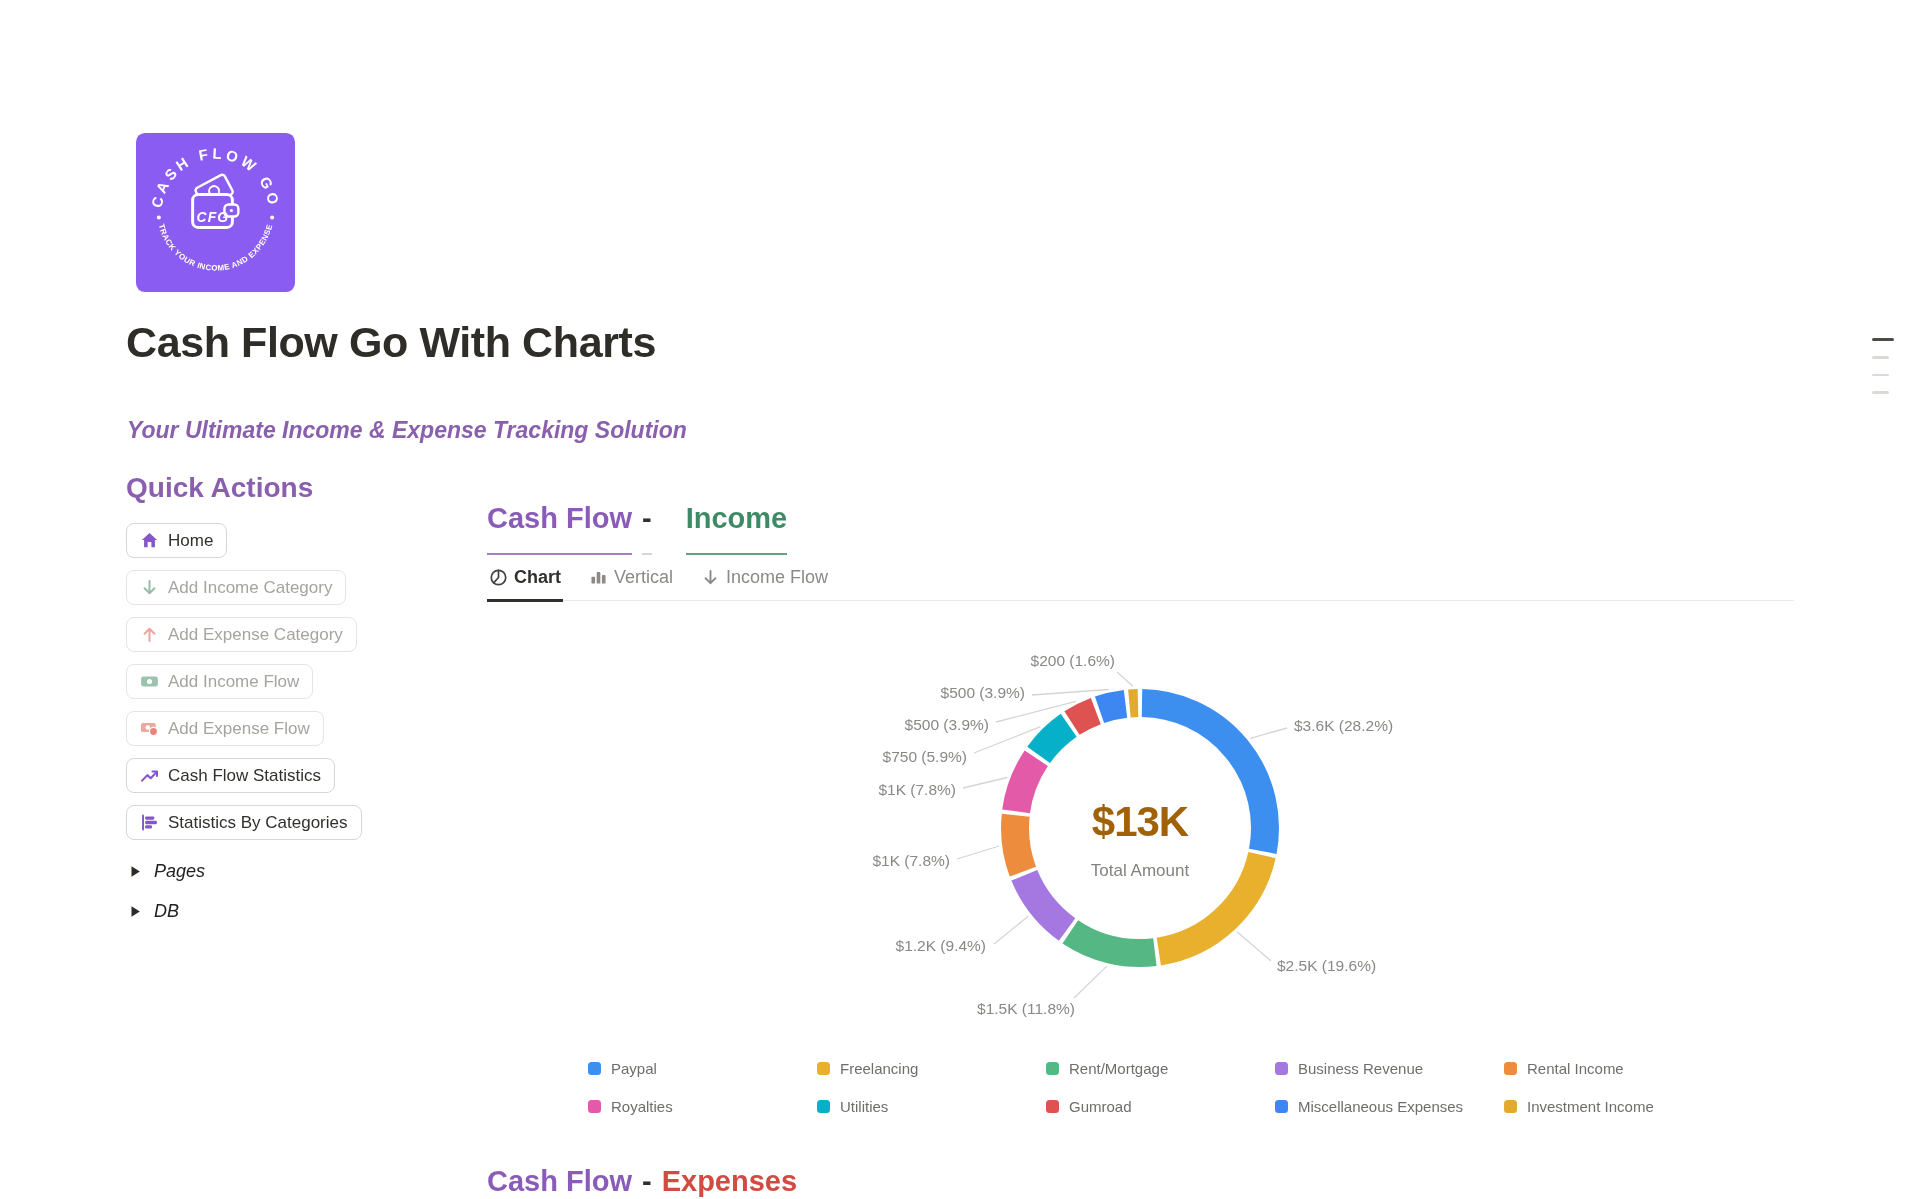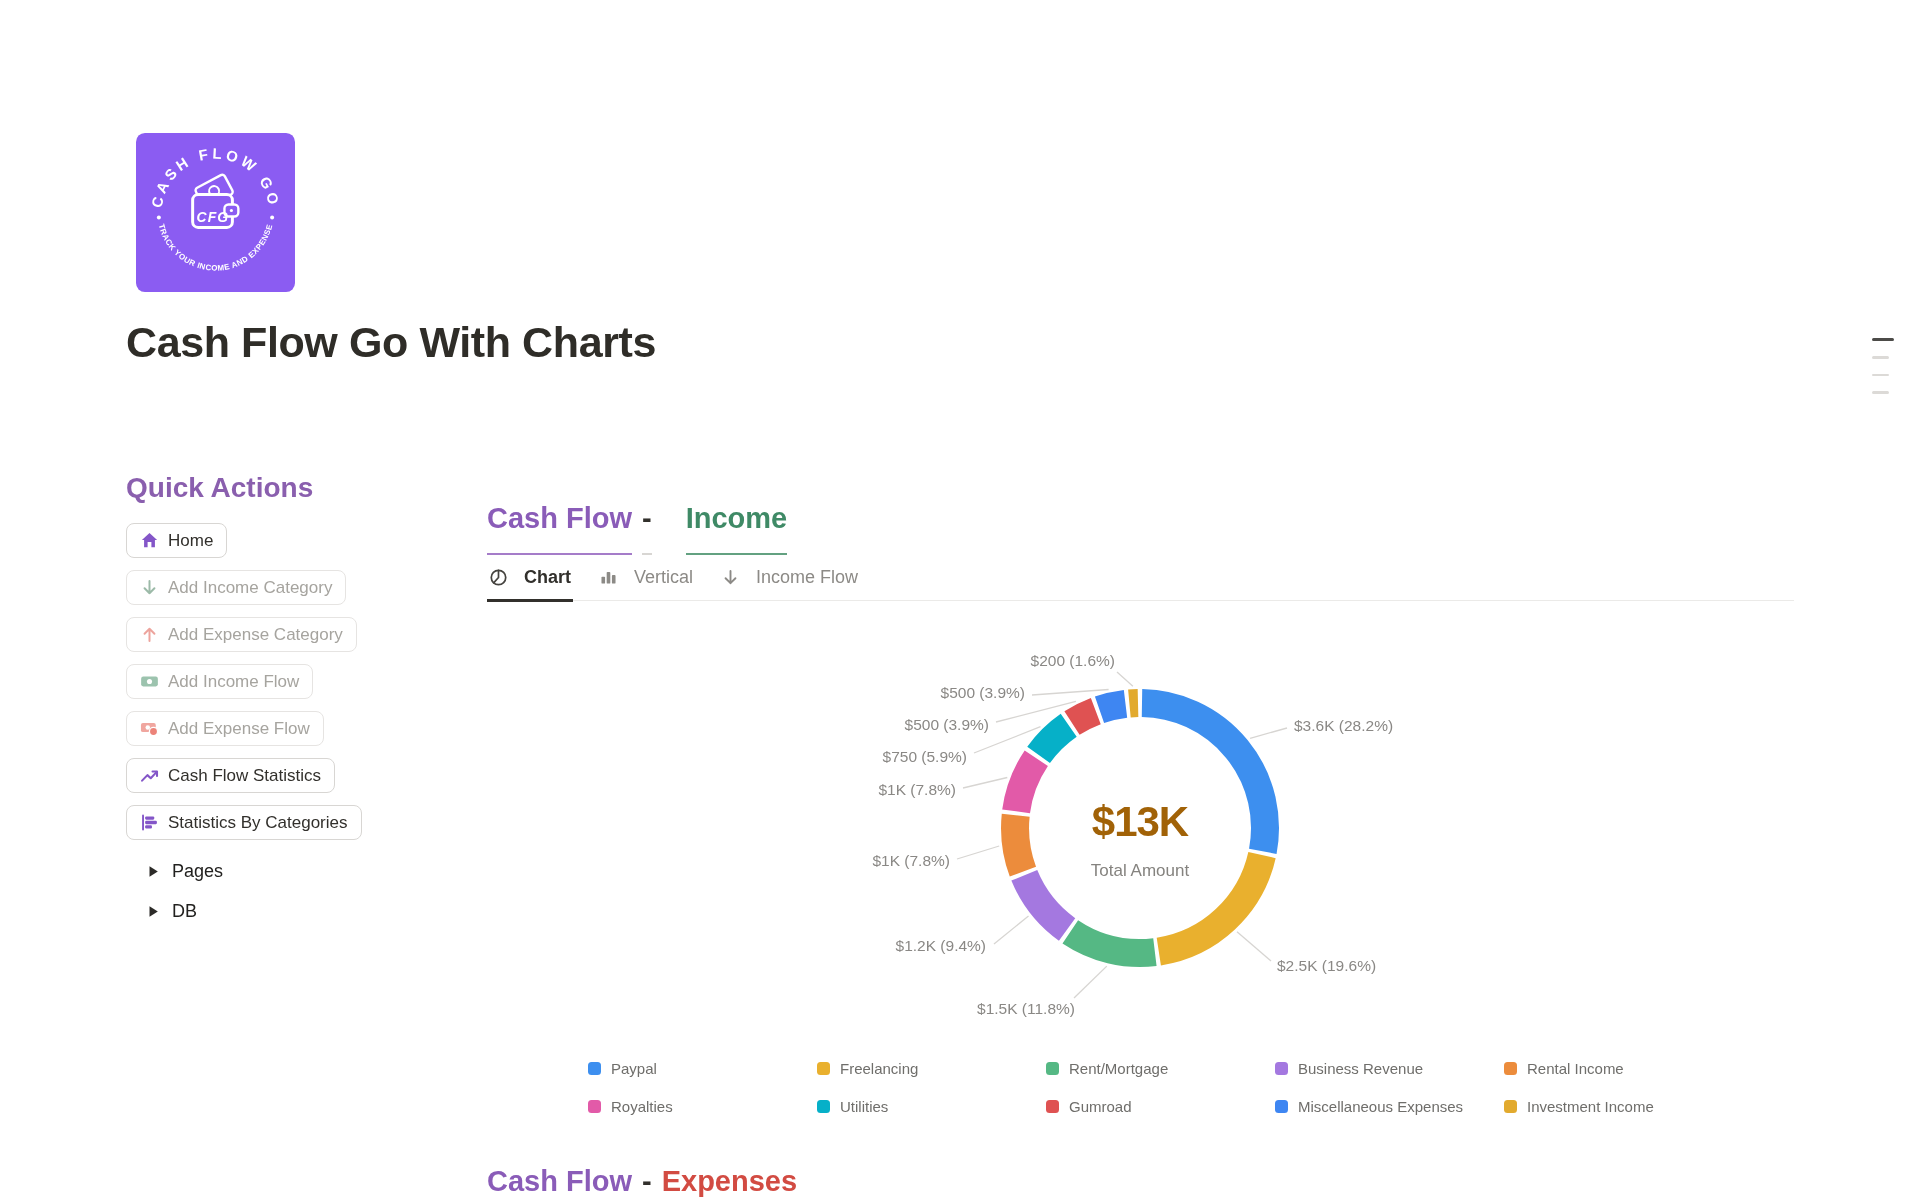--- a/index.html
+++ b/index.html
@@ -15,32 +15,32 @@
 
   
   .qa-heading{position:absolute;left:126px;top:472px;font-size:28px;font-weight:700;color:#8a5fae;}
   #qa-buttons{position:absolute;left:126px;top:523px;display:flex;flex-direction:column;align-items:flex-start;gap:12px;}
   .qa-btn{display:flex;align-items:center;gap:9px;height:35px;padding:8px 13px;background:#fff;
           border:1px solid #e6e4e2;border-radius:8px;font-size:17px;color:#a6a49f;
           font-family:inherit;cursor:pointer;white-space:nowrap;}
   .qa-btn.enabled{color:#32302c;border-color:#d8d6d3;}
   .qa-icon{display:flex;width:19px;height:19px;align-items:center;justify-content:center;}
 
-  .toggle-row{position:absolute;left:148px;display:flex;align-items:center;gap:13px;font-size:18px;color:#22211f;height:26px;cursor:pointer;}
+  .toggle-row{position:absolute;left:130px;display:flex;align-items:center;gap:13px;font-size:18px;color:#22211f;height:26px;cursor:pointer;font-style:italic;}
 
   
   .main-heading{position:absolute;left:487px;display:flex;gap:10px;font-size:29px;font-weight:700;align-items:baseline;}
   .mh-seg{padding-bottom:18px;border-bottom:2px solid transparent;}
   .mh-purple{color:#8a5cb8;border-color:#a57cc9;}
   .mh-dash{color:#32302c;border-color:#d8d6d3;}
   .mh-green{color:#3f8a66;border-color:#63a181;margin-left:24px;}
   .mh-red{color:#d24b42;border-color:#dd7c74;}
 
   .tabs{position:absolute;left:487px;top:556px;width:1307px;height:45px;display:flex;gap:24px;align-items:stretch;border-bottom:1px solid #ebeae8;box-sizing:border-box;}
-  .tab{display:flex;align-items:center;gap:16px;font-size:18px;color:#8c8a86;border-bottom:3px solid transparent;margin-bottom:-2px;cursor:pointer;padding:0 2px;}
+  .tab{display:flex;align-items:center;gap:6px;font-size:18px;color:#8c8a86;border-bottom:3px solid transparent;margin-bottom:-2px;cursor:pointer;padding:0 2px;}
   .tab.active{color:#32302c;font-weight:700;border-bottom-color:#32302c;}
 
   
   #chart-svg{position:absolute;left:487px;top:600px;}
   .seg{fill:none;stroke-width:28;}
   .leader{stroke:#d7d5d2;stroke-width:1.3;fill:none;}
   .val-label{font-size:15.5px;fill:#8a8885;}
   .center-value{position:absolute;left:1040px;top:798px;width:200px;text-align:center;font-size:42px;font-weight:700;color:#a16207;letter-spacing:-1px;}
   .center-label{position:absolute;left:1040px;top:861px;width:200px;text-align:center;font-size:17px;color:#85837f;}
 
@@ -82,20 +82,21 @@
         </g>
         <rect x="57" y="62" width="40" height="33" rx="5.5" fill="#8B5CF2" stroke="#ffffff" stroke-width="3"></rect>
         <rect x="89" y="72" width="14" height="12" rx="4" fill="#8B5CF2" stroke="#ffffff" stroke-width="2.4"></rect>
         <circle cx="96" cy="78" r="1.6" fill="#ffffff"></circle>
         <text x="61" y="90" font-size="14" font-weight="bold" font-style="italic" fill="#ffffff" letter-spacing="1">CFG</text>
       </g>
     </svg>
   </div>
 
   <h1 class="title">Cash Flow Go With Charts</h1>
+  <div class="subtitle">Your Ultimate Income &amp; Expense Tracking Solution</div>
 
   <div class="qa-heading">Quick Actions</div>
   <div id="qa-buttons">
       <button class="qa-btn enabled">
         <span class="qa-icon">
           <svg width="19" height="19" viewBox="0 0 20 20">
             <path d="M10 2.2 L18 9.4 H15.7 V17 H12 V11.6 H8 V17 H4.3 V9.4 H2 Z" fill="#8456c8"></path>
           </svg>
         </span>
         <span>Home</span>

